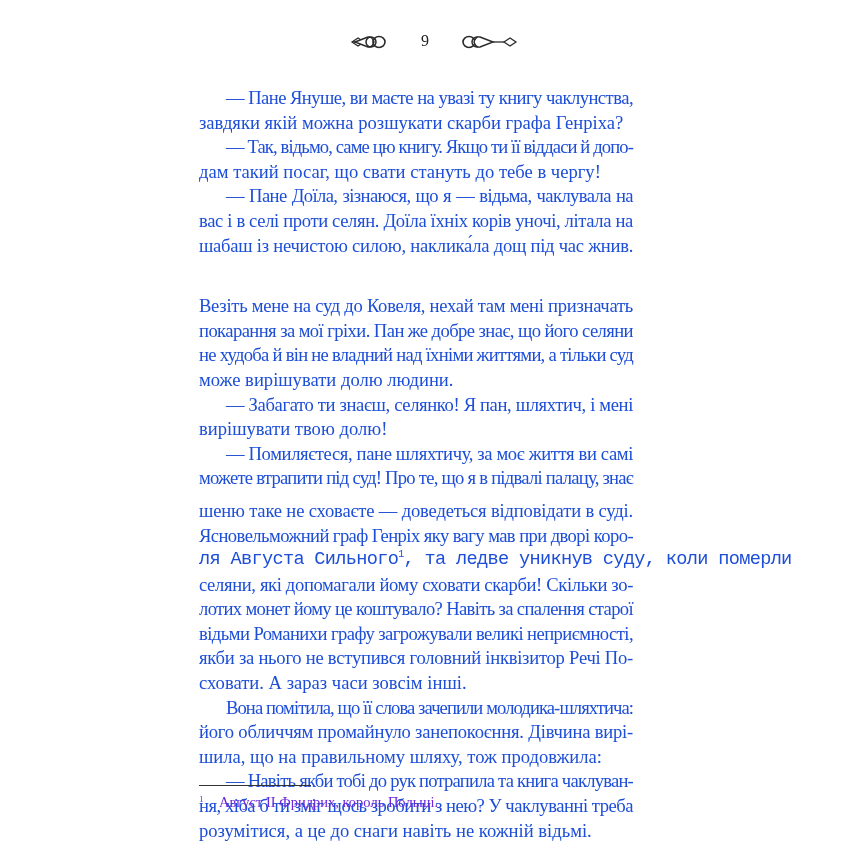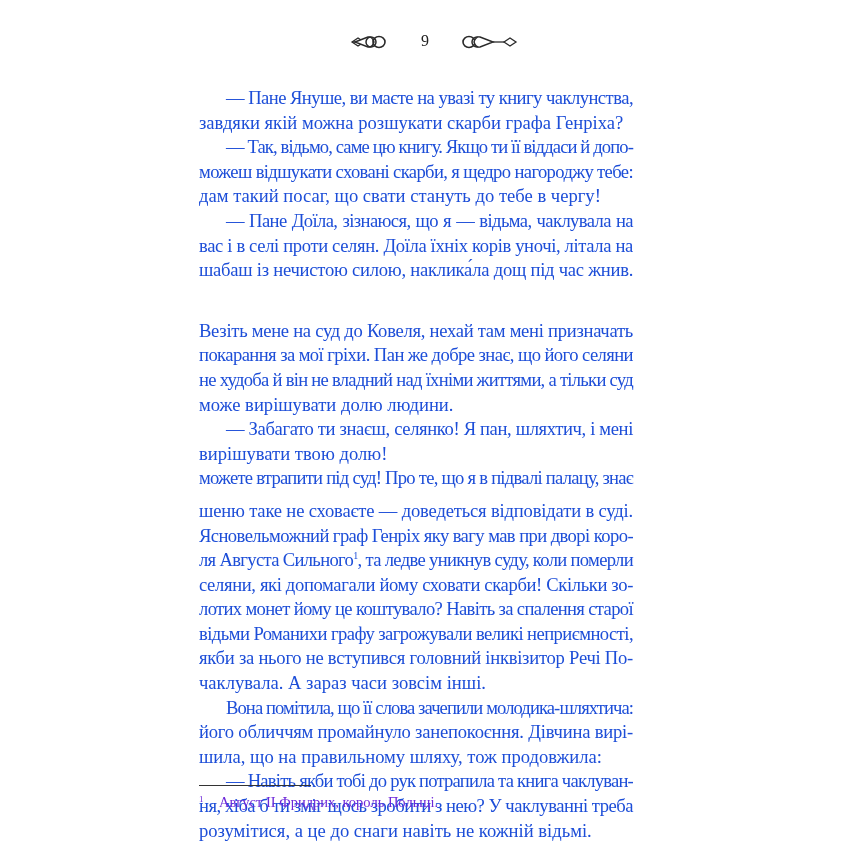--- a/index.html
+++ b/index.html
@@ -127,40 +127,40 @@
       <line x1="516" y1="12" x2="595" y2="12" stroke="url(#fadeR)" stroke-width="1.2"></line>
     </g>
   </svg>
   <div class="page-number">9</div>
 </div>
 
 <div class="body-text" id="body-text">
     <span class="line indent" style="letter-spacing: -0.538161px;"><span>— Пане Януше, ви маєте на увазі ту книгу чаклунства,</span></span>
     <span class="line last"><span>завдяки якій можна розшукати скарби графа Генріха?</span></span>
     <span class="line indent" style="letter-spacing: -0.880859px;"><span>— Так, відьмо, саме цю книгу. Якщо ти її віддаси й допо-</span></span>
-    <span class="line" style="letter-spacing: -0.629545px;"><span>можеш відшукати сховані скарби, я щедро нагороджу тебе:</span></span>
     <span class="line last"><span>дам такий посаг, що свати стануть до тебе в чергу!</span></span>
     <span class="line indent" style="letter-spacing: -0.601409px;"><span>— Пане Доїла, зізнаюся, що я — відьма, чаклувала на</span></span>
     <span class="line" style="letter-spacing: -0.353385px;"><span>вас і в селі проти селян. Доїла їхніх корів уночі, літала на</span></span>
     <span class="line" style="letter-spacing: -0.242335px;"><span>шабаш із нечистою силою, наклика́ла дощ під час жнив.</span></span>
     <span class="line" style="letter-spacing: -0.277273px; margin-top: 36px;"><span>Везіть мене на суд до Ковеля, нехай там мені призначать</span></span>
     <span class="line" style="letter-spacing: -0.57511px;"><span>покарання за мої гріхи. Пан же добре знає, що його селяни</span></span>
     <span class="line" style="letter-spacing: -0.720604px;"><span>не худоба й він не владний над їхніми життями, а тільки суд</span></span>
     <span class="line last"><span>може вирішувати долю людини.</span></span>
     <span class="line indent" style="letter-spacing: -0.35607px;"><span>— Забагато ти знаєш, селянко! Я пан, шляхтич, і мені</span></span>
     <span class="line last"><span>вирішувати твою долю!</span></span>
+    <span class="line indent" style="letter-spacing: -0.365625px;"><span>— Помиляєтеся, пане шляхтичу, за моє життя ви самі</span></span>
     <span class="line" style="letter-spacing: -0.745313px;"><span>можете втрапити під суд! Про те, що я в підвалі палацу, знає</span></span>
     <span class="line" style="letter-spacing: -0.176505px; margin-top: 8px;"><span>шеню таке не сховаєте — доведеться відповідати в суді.</span></span>
     <span class="line" style="letter-spacing: -0.578977px;"><span>Ясновельможний граф Генріх яку вагу мав при дворі коро-</span></span>
-    <span class="line" style="letter-spacing: -0.671327px;"><span>ля Августа Сильного</span><sup>1</sup><span>, та ледве уникнув суду, коли померли</span></span>
+    <span class="line" style="letter-spacing: -0.671327px; font-family: Liberation Mono, monospace;"><span>ля Августа Сильного</span><sup>1</sup><span>, та ледве уникнув суду, коли померли</span></span>
     <span class="line" style="letter-spacing: -0.357955px;"><span>селяни, які допомагали йому сховати скарби! Скільки зо-</span></span>
     <span class="line" style="letter-spacing: -0.645647px;"><span>лотих монет йому це коштувало? Навіть за спалення старої</span></span>
     <span class="line" style="letter-spacing: -0.552951px;"><span>відьми Романихи графу загрожували великі неприємності,</span></span>
     <span class="line" style="letter-spacing: -0.250852px;"><span>якби за нього не вступився головний інквізитор Речі По-</span></span>
-    <span class="line last"><span>чаклувала. А зараз часи зовсім інші.</span></span>
+    <span class="line last"><span>сховати. А зараз часи зовсім інші.</span></span>
     <span class="line indent" style="letter-spacing: -0.913484px;"><span>Вона помітила, що її слова зачепили молодика-шляхтича:</span></span>
     <span class="line" style="letter-spacing: -0.209135px;"><span>його обличчям промайнуло занепокоєння. Дівчина вирі-</span></span>
     <span class="line last"><span>шила, що на правильному шляху, тож продовжила:</span></span>
     <span class="line indent" style="letter-spacing: -0.774016px;"><span>— Навіть якби тобі до рук потрапила та книга чаклуван-</span></span>
     <span class="line" style="letter-spacing: -0.481086px;"><span>ня, хіба б ти зміг щось зробити з нею? У чаклуванні треба</span></span>
     <span class="line last"><span>розумітися, а це до снаги навіть не кожній відьмі.</span></span>
   </div>
 
 <div class="footnote-rule"></div>
 <div class="footnote">

